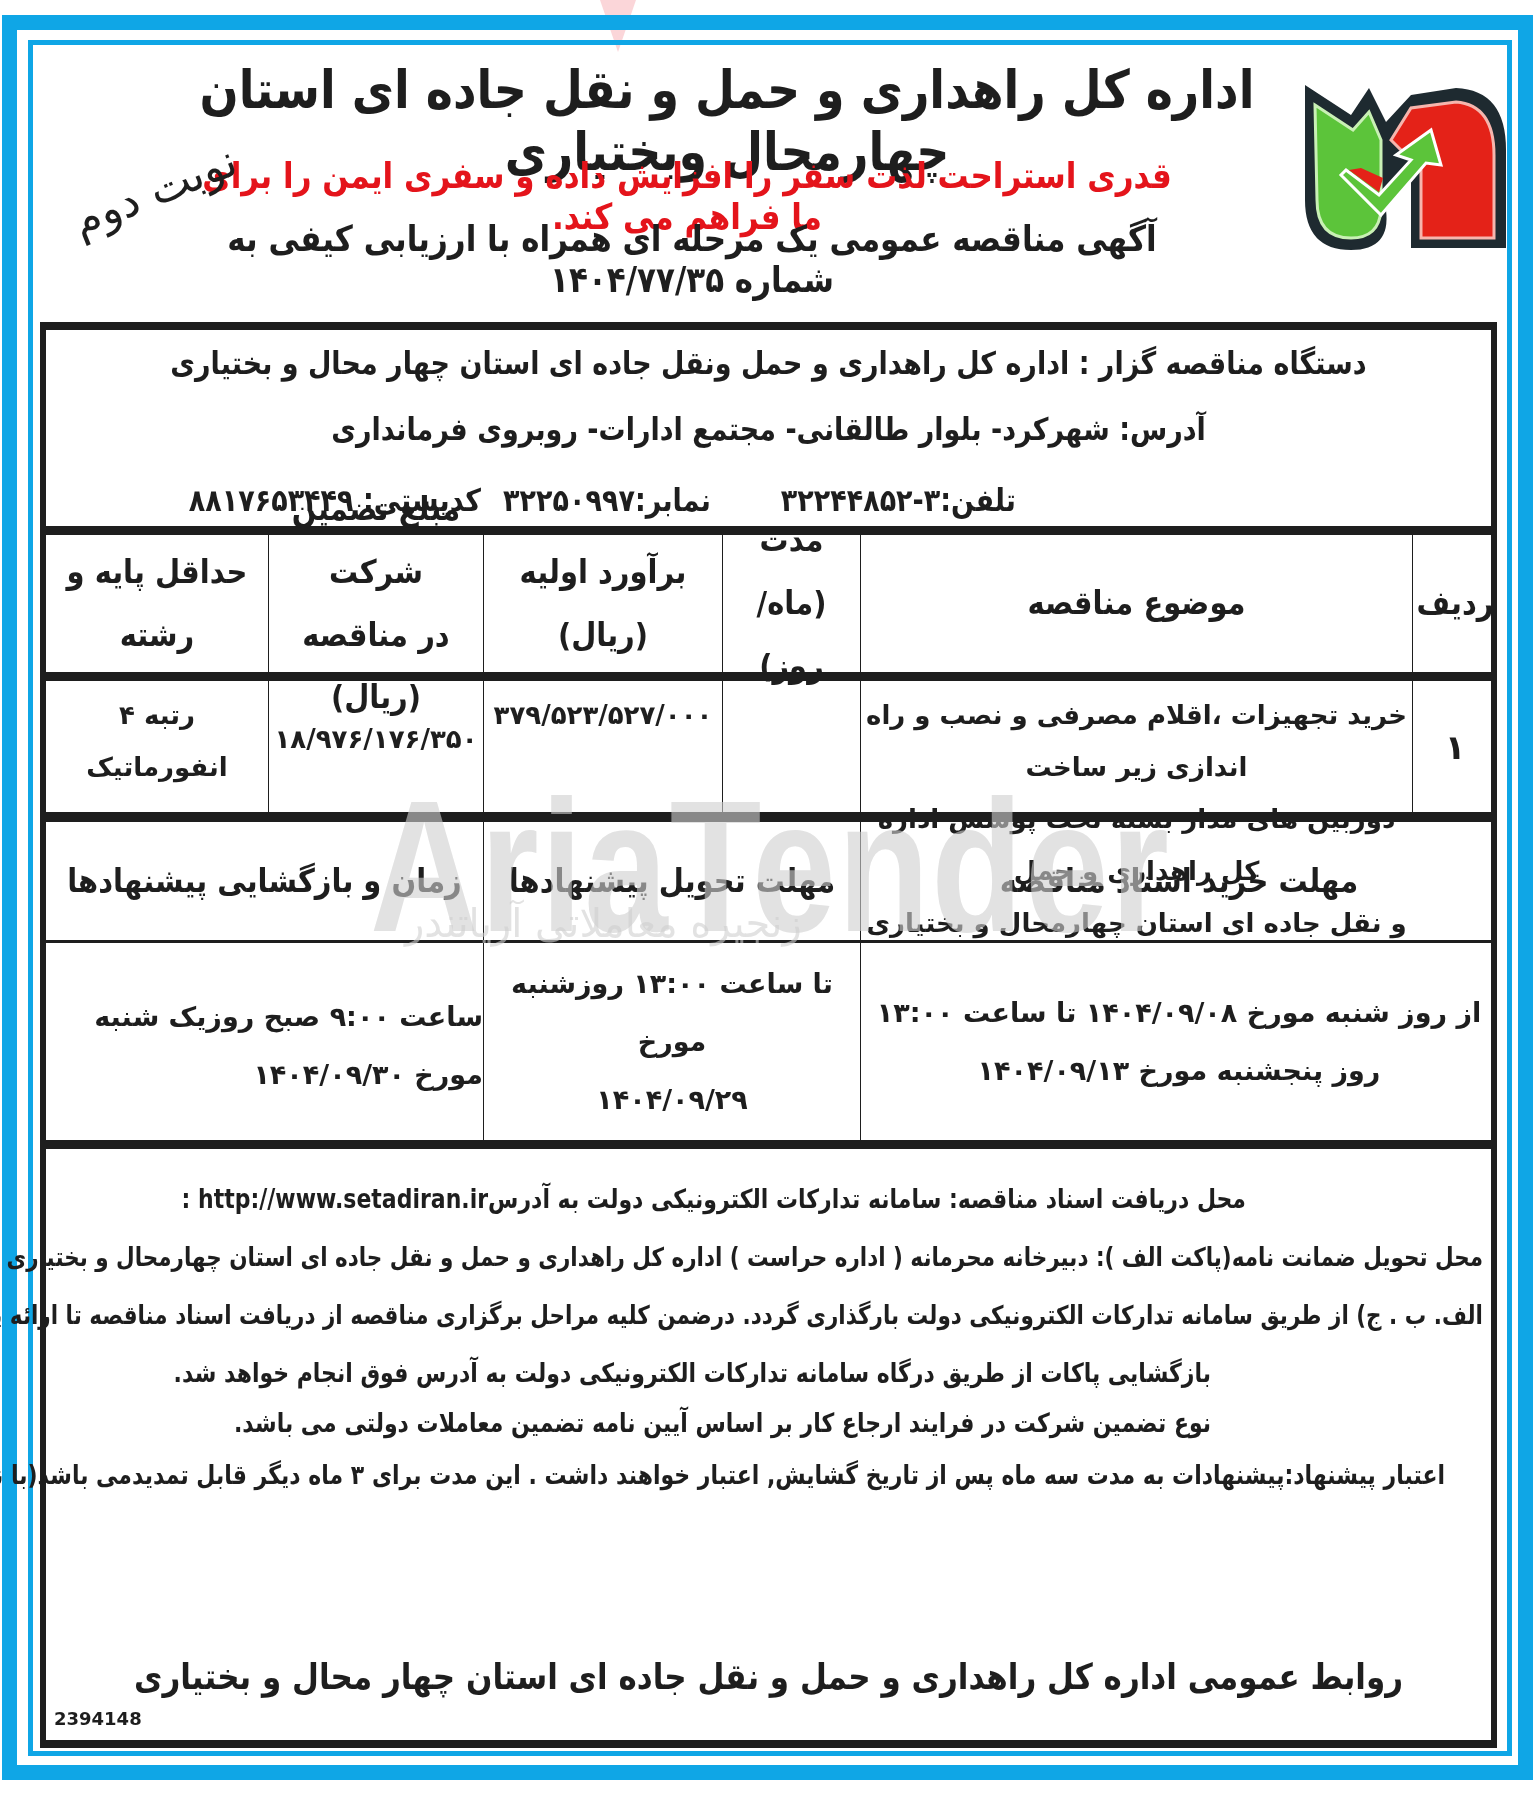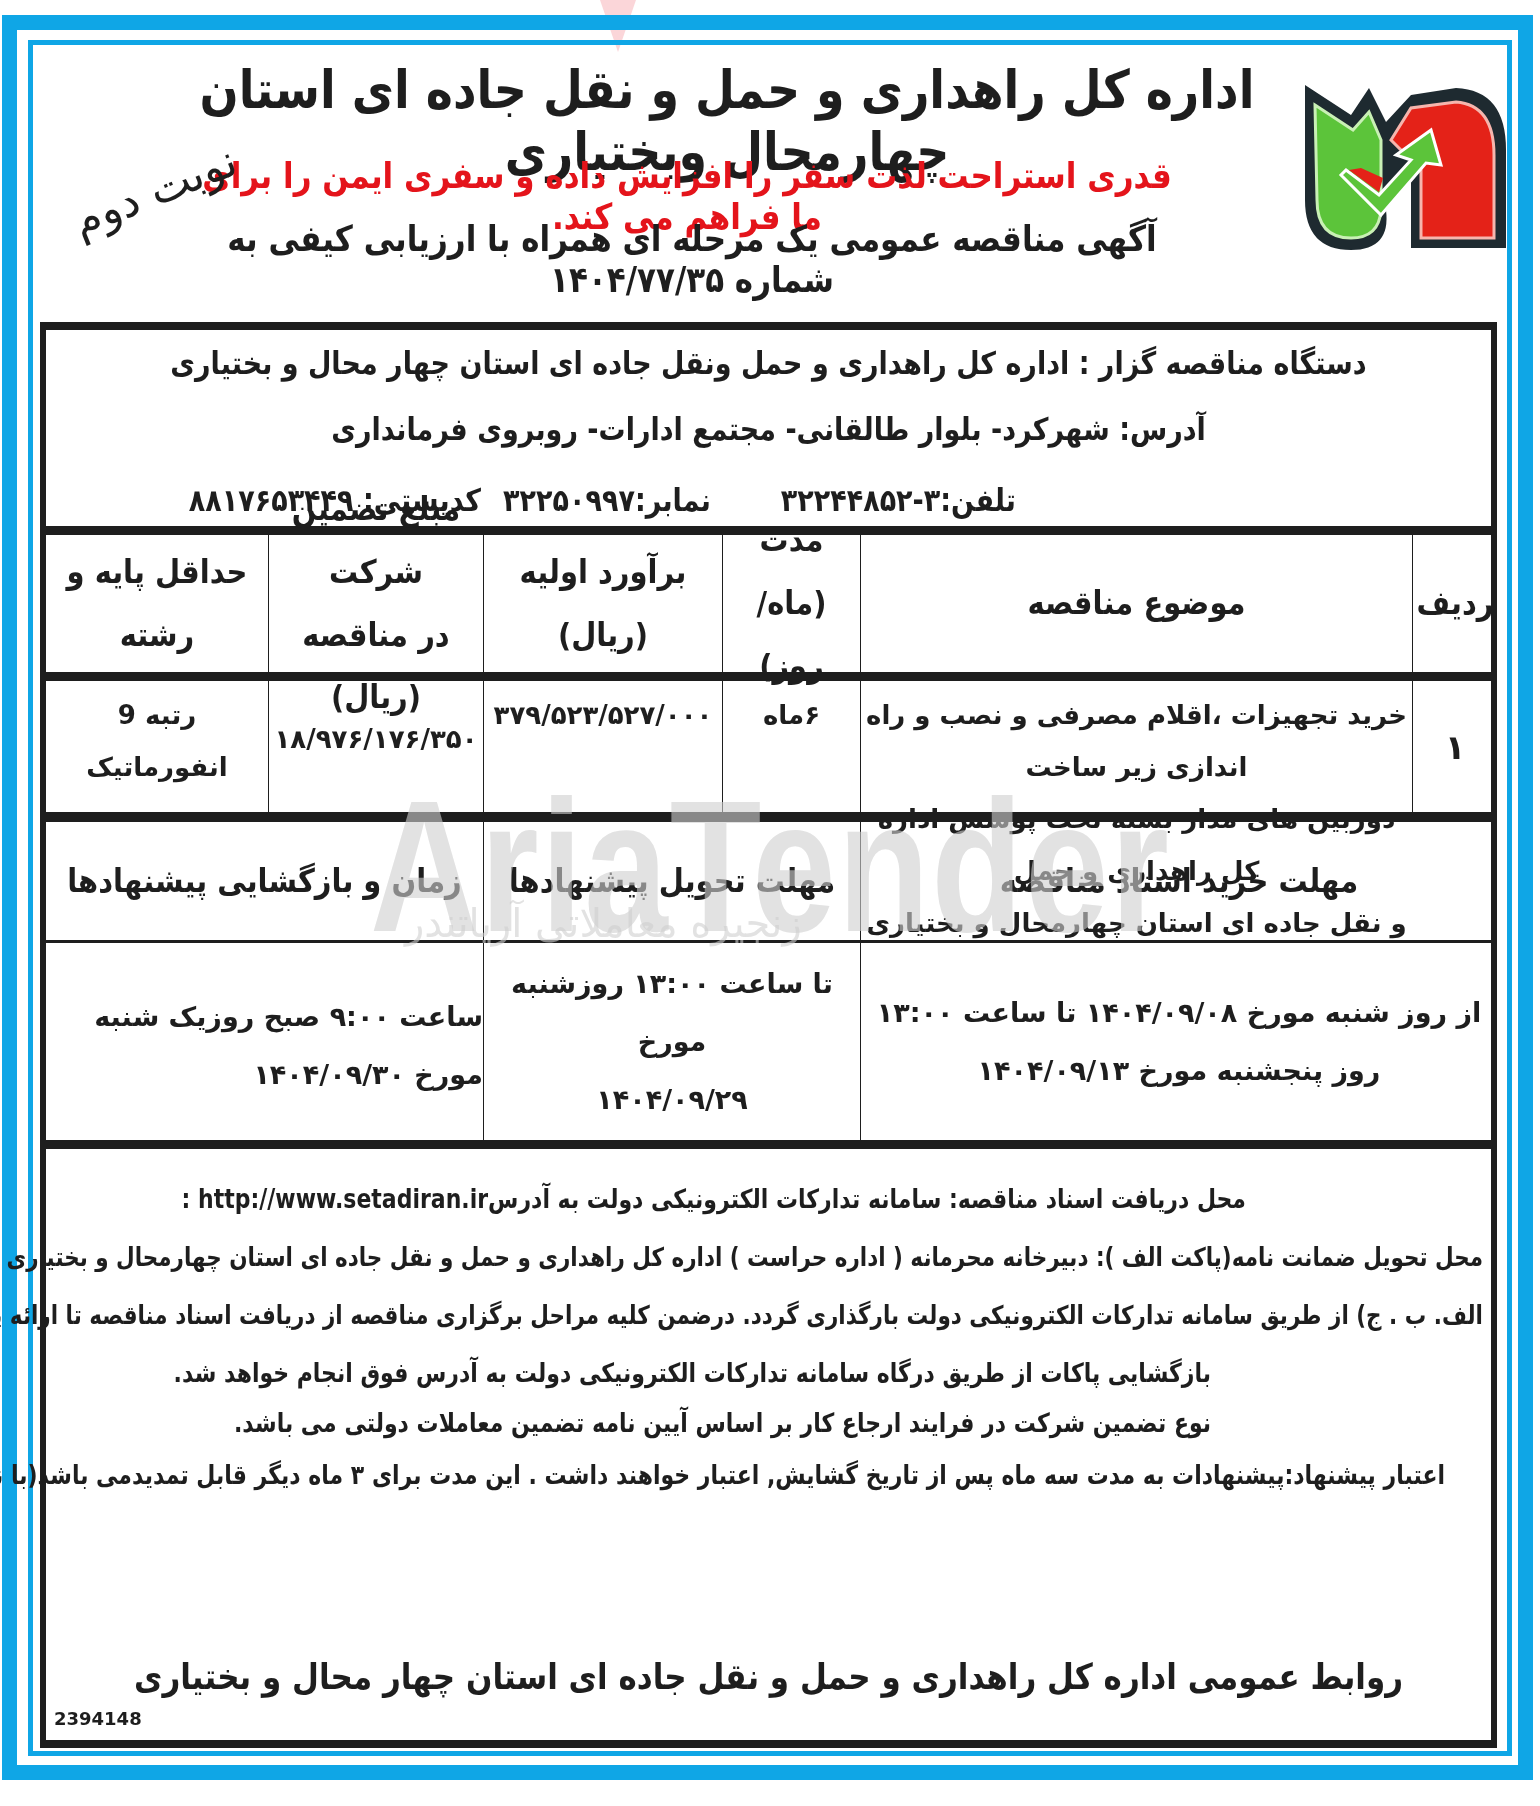--- a/index.html
+++ b/index.html
@@ -91,24 +91,23 @@
     <div class="cell hcell" style="left:0; top:0; width:222px; height:138px;">حداقل پایه و رشته</div>
 
     <div class="bar" style="top:138px; height:9px;"></div>
 
     <div class="cell dcell" style="left:1367px; top:147px; width:84px; height:131px; align-items:center; padding-top:0; font-size:34px;">۱</div>
     <div class="cell dcell" style="left:815px; top:147px; width:551px; height:131px; flex-direction:column; align-items:center; justify-content:flex-start;">
       <span>خرید تجهیزات ،اقلام مصرفی و نصب و راه اندازی زیر ساخت</span>
       <span>دوربین های مدار بسته تحت پوشش اداره کل راهداری و حمل</span>
       <span>و نقل جاده ای استان چهارمحال و بختیاری</span>
     </div>
-    <div class="cell dcell" style="left:677px; top:147px; width:137px; height:131px;">۶ماه</div>
     <div class="cell dcell" style="left:438px; top:147px; width:238px; height:131px;text-align:center;">۳۷۹/۵۲۳/۵۲۷/۰۰۰</div>
     <div class="cell dcell" style="left:223px; top:147px; width:214px; height:131px;margin-top:24px;">۱۸/۹۷۶/۱۷۶/۳۵۰</div>
-    <div class="cell dcell" style="left:0; top:147px; width:222px; height:131px;">رتبه 9 انفورماتیک</div>
+    <div class="cell dcell" style="left:0; top:147px; width:222px; height:131px;">رتبه ۴ انفورماتیک</div>
   </div>
 
   <div class="bar" style="top:482px; height:10px;"></div>
 
   <div class="t2">
     <div class="vline" style="left:437px; top:0; height:318px;"></div>
     <div class="vline" style="left:814px; top:0; height:318px;"></div>
 
     <div class="cell hcell" style="left:815px; top:0; width:636px; height:118px;">مهلت خرید اسناد مناقصه</div>
     <div class="cell hcell" style="left:438px; top:0; width:376px; height:118px;">مهلت تحویل پیشنهادها</div>

